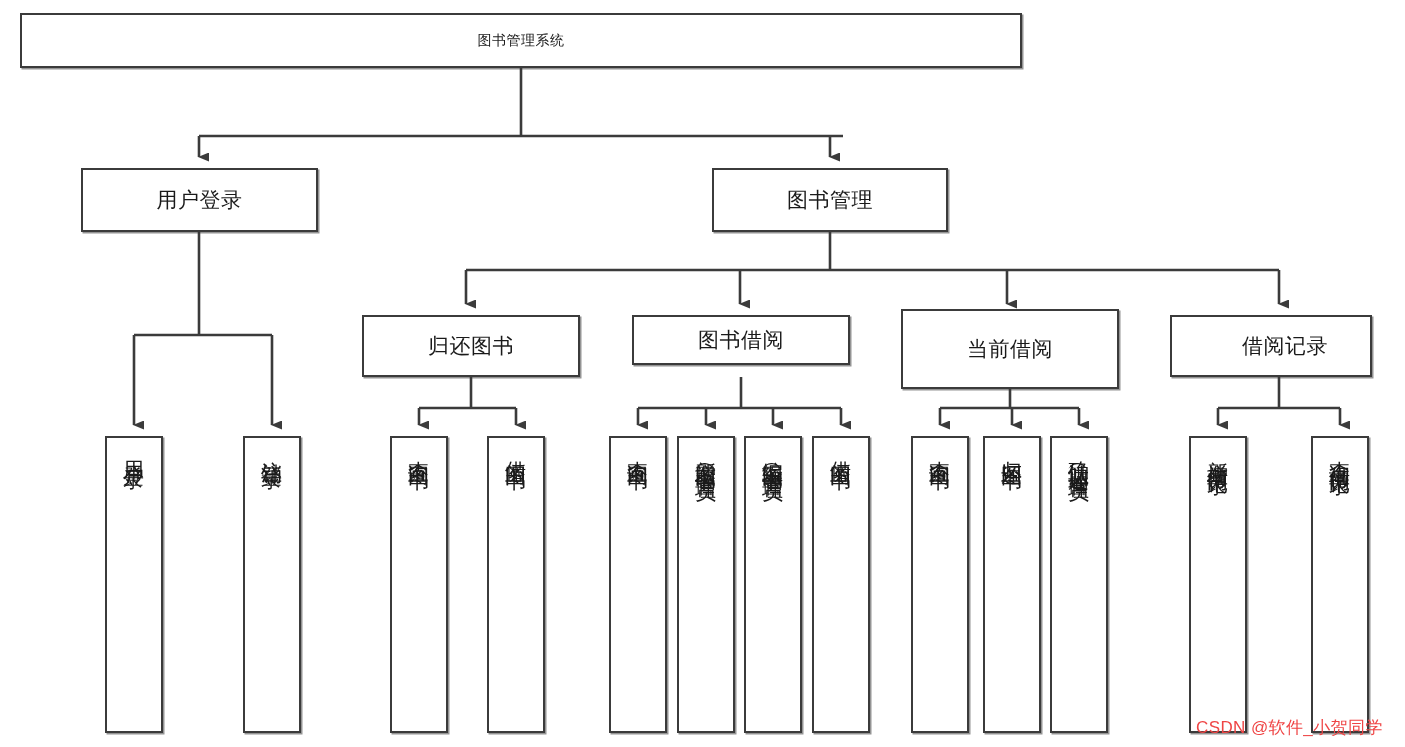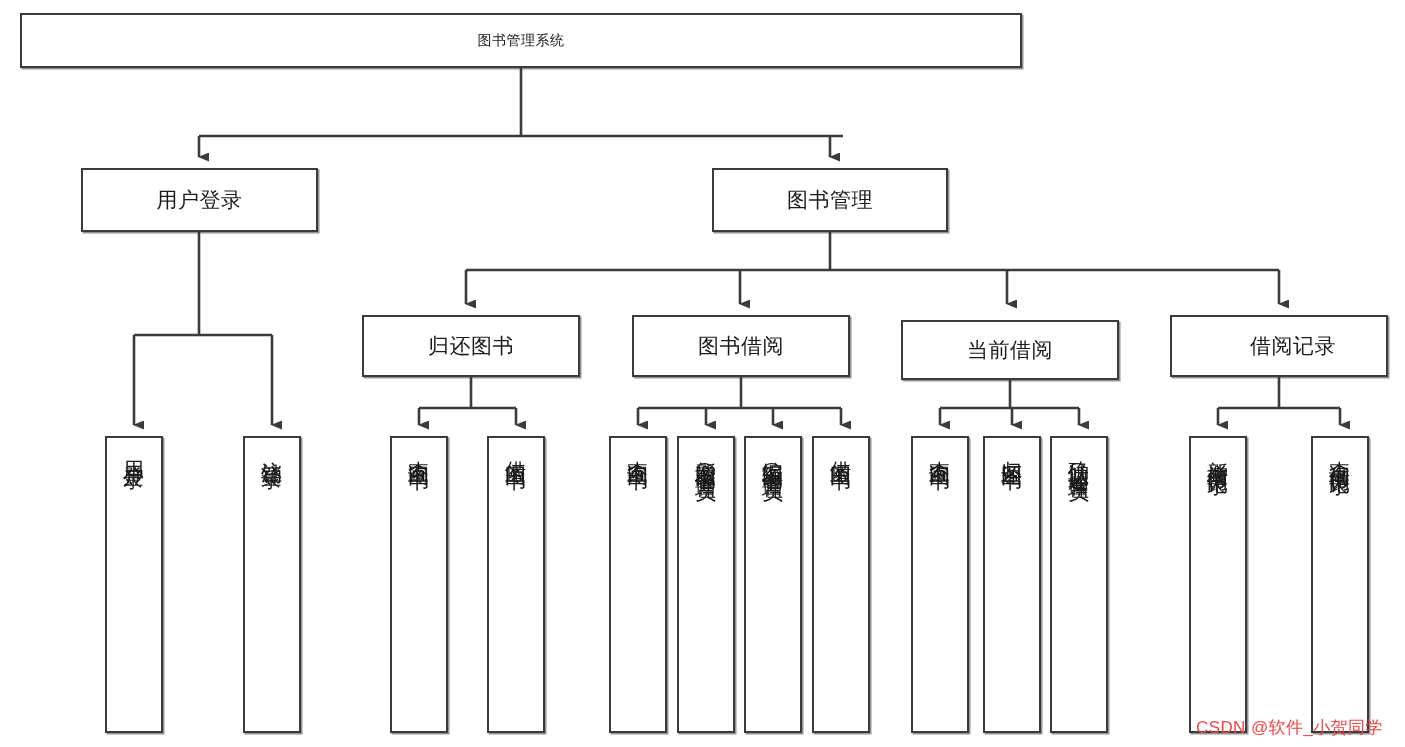--- a/index.html
+++ b/index.html
@@ -130,27 +130,27 @@
   <div class="node horiz" style="left: 81px; top: 168px; width: 237px; height: 64px;">
     <span class="node-label">用户登录</span>
   </div>
   <div class="node horiz" style="left: 712px; top: 168px; width: 236px; height: 64px;">
     <span class="node-label">图书管理</span>
   </div>
 
   <div class="node horiz" style="left: 362px; top: 315px; width: 218px; height: 62px;">
     <span class="node-label">归还图书</span>
   </div>
-  <div class="node horiz" style="left: 632px; top: 315px; width: 218px; height: 62px;">
+  <div class="node horiz" style="left: 632px; top: 315px; width: 218px; height: 50px;">
     <span class="node-label">图书借阅</span>
   </div>
-  <div class="node horiz" style="left: 901px; top: 320px; width: 218px; height: 60px;">
+  <div class="node horiz" style="left: 901px; top: 309px; width: 218px; height: 80px;">
     <span class="node-label">当前借阅</span>
   </div>
-  <div class="node horiz" style="left: 1170px; top: 315px; width: 218px; height: 62px; padding-left: 28px;">
+  <div class="node horiz" style="left: 1170px; top: 315px; width: 202px; height: 62px; padding-left: 28px;">
     <span class="node-label">借阅记录</span>
   </div>
 
   <div class="node vert" style="left: 105px; top: 436px; width: 58px; height: 297px;">
     <span class="node-label">用户登录</span>
   </div>
   <div class="node vert" style="left: 243px; top: 436px; width: 58px; height: 297px;">
     <span class="node-label">注销登录</span>
   </div>
   <div class="node vert" style="left: 390px; top: 436px; width: 58px; height: 297px;">

